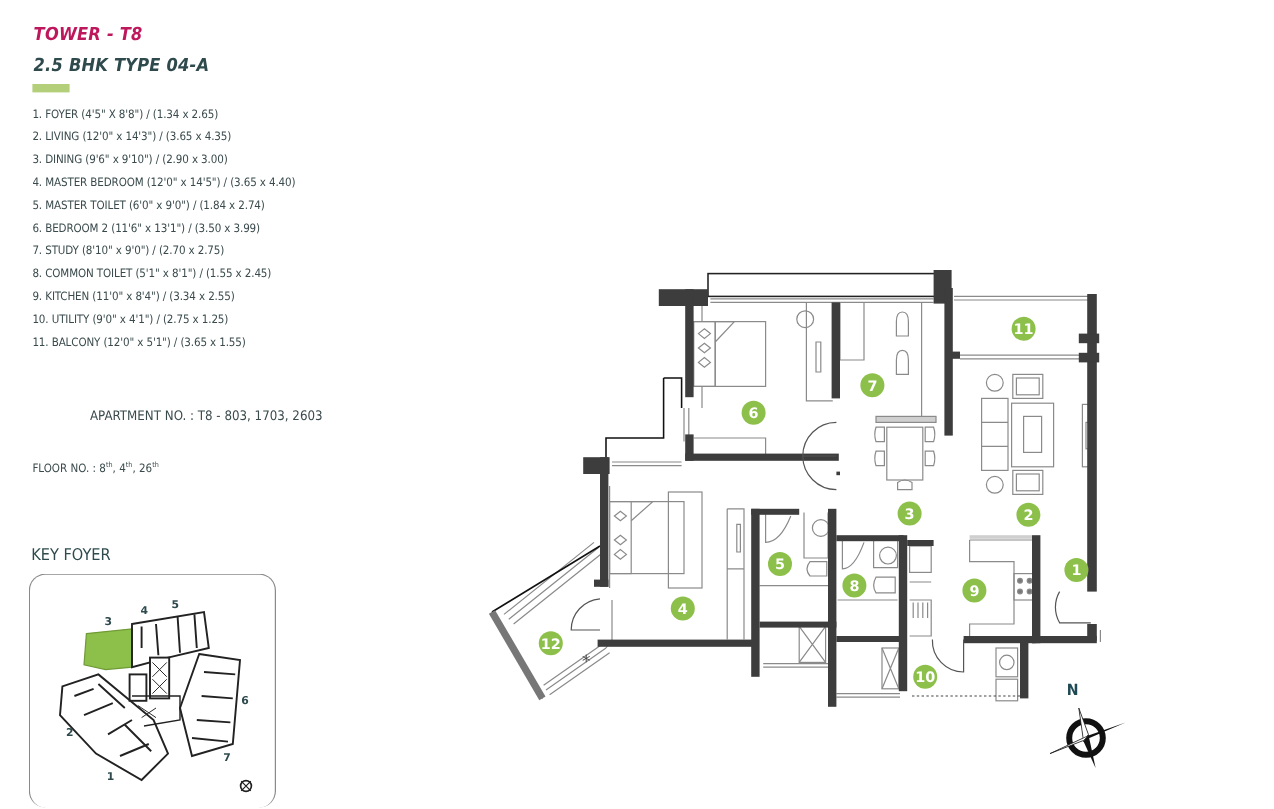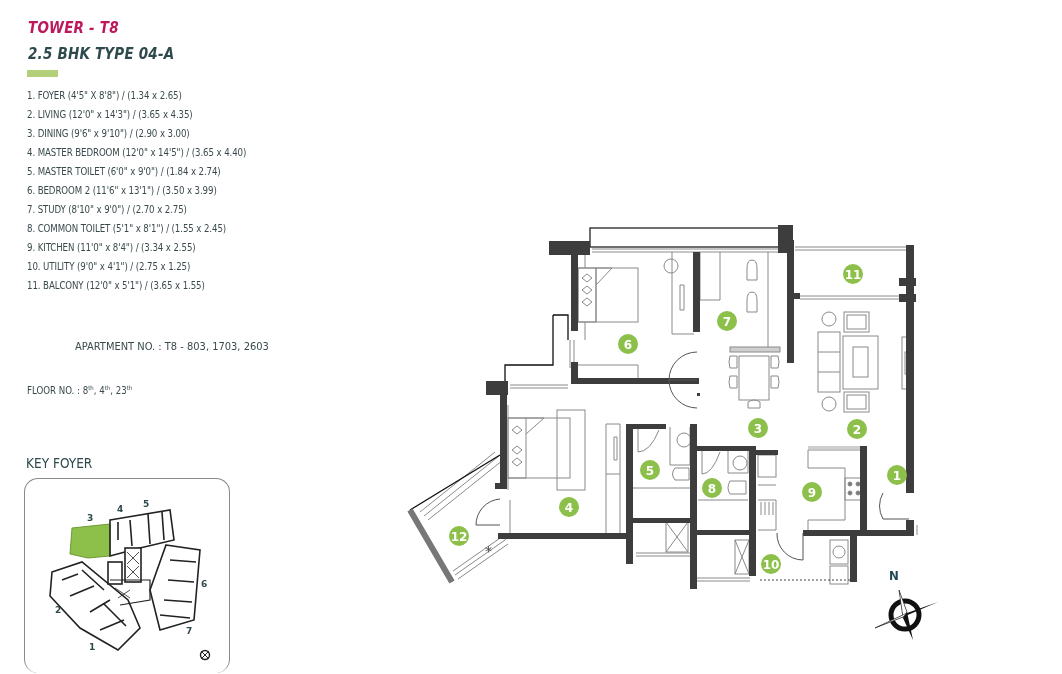--- a/index.html
+++ b/index.html
@@ -35,21 +35,21 @@
   <li>6. BEDROOM 2 (11'6" x 13'1") / (3.50 x 3.99)</li>
   <li>7. STUDY (8'10" x 9'0") / (2.70 x 2.75)</li>
   <li>8. COMMON TOILET (5'1" x 8'1") / (1.55 x 2.45)</li>
   <li>9. KITCHEN (11'0" x 8'4") / (3.34 x 2.55)</li>
   <li>10. UTILITY (9'0" x 4'1") / (2.75 x 1.25)</li>
   <li>11. BALCONY (12'0" x 5'1") / (3.65 x 1.55)</li>
 </ul>
 
 <div class="apt-no">APARTMENT NO. : T8 - 803, 1703, 2603</div>
 <div class="floor-no">
-  <span>FLOOR NO. : </span><span>8</span><sup>th</sup>, <span>4</span><sup>th</sup>, <span>23</span><sup>th</sup>
+  <span>FLOOR NO. : </span><span>8</span><sup>th</sup>, <span>4</span><sup>th</sup>, <span>26</span><sup>th</sup>
 </div>
 
 <div class="key-title">KEY FOYER</div>
 <div class="key-box"></div>
 
 <svg class="plan" width="1062" height="674" style="pointer-events:none">
   <g fill="none" stroke="#222" stroke-width="1.6">
 
     <path d="M72 528 L110 524 L110 556 L88 558 L70 554 Z" fill="#8dc04a" stroke="#6f9a35" stroke-width="1"></path>
 

